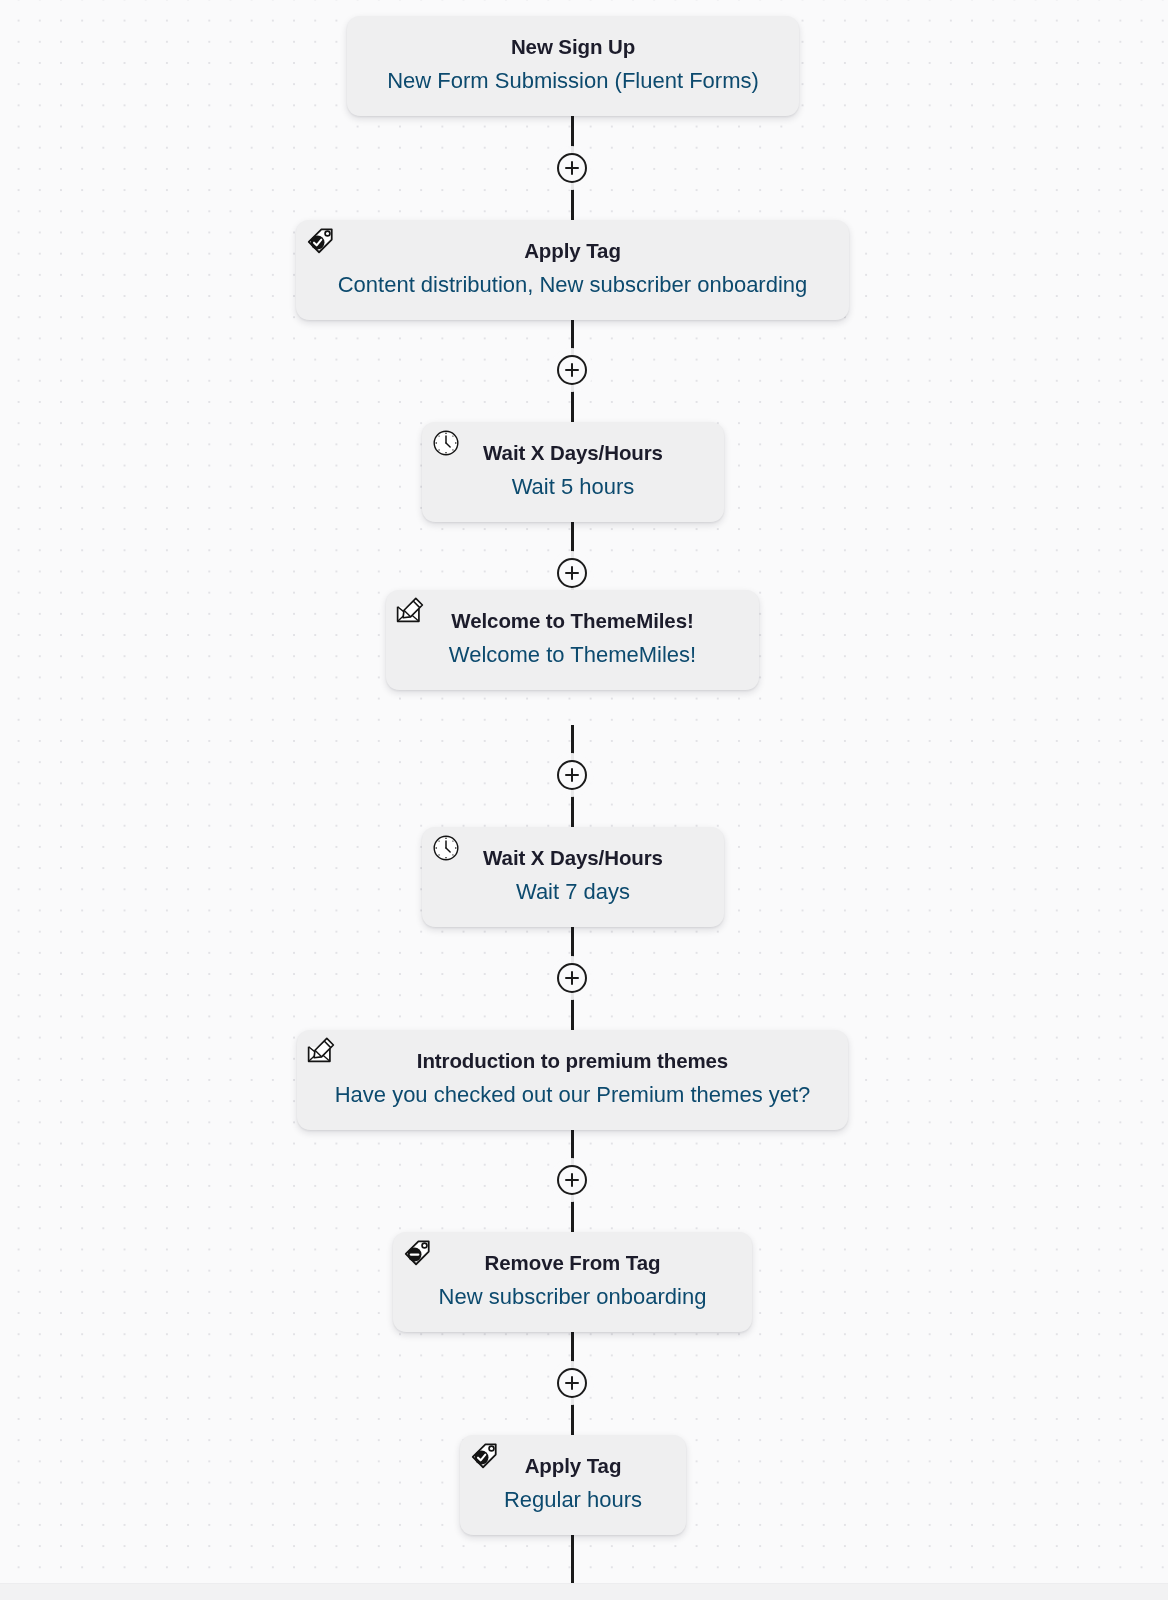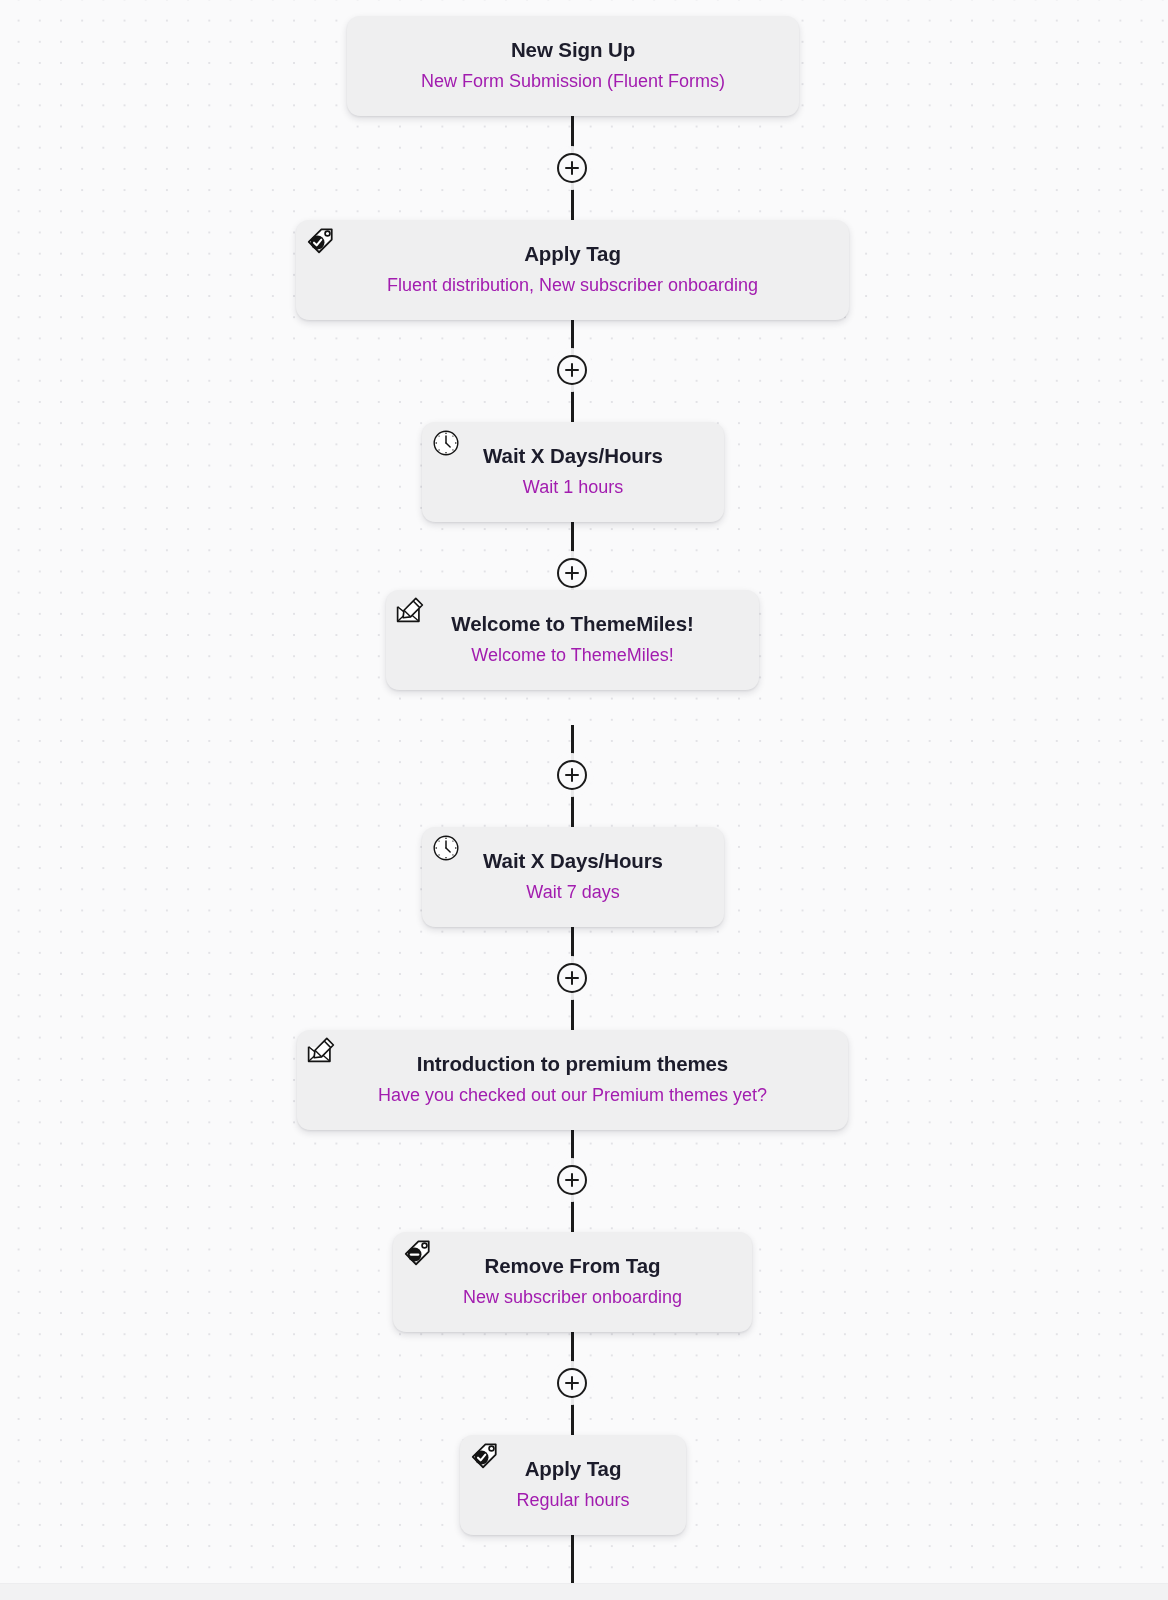--- a/index.html
+++ b/index.html
@@ -49,23 +49,23 @@
     font-size: 20.5px;
     font-weight: bold;
     color: #1c1c2b;
     line-height: 1.25;
     text-align: center;
     letter-spacing: -0.1px;
     white-space: nowrap;
   }
 
   .node-subtitle {
-    font-size: 18px;
+    font-size: 22px;
     font-weight: normal;
-    color: #a21caf;
+    color: #0c4a6e;
     line-height: 1.3;
     text-align: center;
     margin-top: 7px;
     white-space: nowrap;
   }
 
   
   .node-icon {
     position: absolute;
     top: 6px;
@@ -167,42 +167,42 @@
       <div class="flow-node" style="width: 553px; height: 100px;">
         <span class="node-icon">
           <svg viewBox="0 0 32 32">
             <path d="M17.5 3.5 L28.5 3.5 L28.5 14.5 L15 28 L4 17 Z" fill="#ffffff" stroke="#141414" stroke-width="1.9" stroke-linejoin="round"></path>
             <circle cx="24" cy="8" r="2.6" fill="#ffffff" stroke="#141414" stroke-width="1.8"></circle>
             <circle cx="13.4" cy="17.6" r="7.4" fill="#141414"></circle>
             <path d="M9.6 17.8 L12.4 20.6 L17.4 14.6" fill="none" stroke="#ffffff" stroke-width="2.2" stroke-linecap="round" stroke-linejoin="round"></path>
           </svg>
         </span>
         <div class="node-title">Apply Tag</div>
-        <div class="node-subtitle">Fluent distribution, New subscriber onboarding</div>
+        <div class="node-subtitle">Content distribution, New subscriber onboarding</div>
       </div>
     </div>
     <div class="node-wrap" style="left: 422px; top: 422px; width: 302px; height: 100px;">
       <div class="flow-node" style="width: 302px; height: 100px;">
         <span class="node-icon">
           <svg viewBox="0 0 32 32">
             <circle cx="16" cy="16" r="12.6" fill="#ffffff" stroke="#141414" stroke-width="1.5"></circle>
             <path d="M16 16 L16 8.4" stroke="#141414" stroke-width="1.6" stroke-linecap="round"></path>
             <path d="M16 16 L20.4 20.2" stroke="#141414" stroke-width="1.6" stroke-linecap="round"></path>
             <circle cx="16" cy="5.6" r="0.85" fill="#141414"></circle>
             <circle cx="26.4" cy="16" r="0.85" fill="#141414"></circle>
             <circle cx="16" cy="26.4" r="0.85" fill="#141414"></circle>
             <circle cx="5.6" cy="16" r="0.85" fill="#141414"></circle>
             <circle cx="23.4" cy="8.6" r="0.7" fill="#141414"></circle>
             <circle cx="23.4" cy="23.4" r="0.7" fill="#141414"></circle>
             <circle cx="8.6" cy="23.4" r="0.7" fill="#141414"></circle>
             <circle cx="8.6" cy="8.6" r="0.7" fill="#141414"></circle>
           </svg>
         </span>
         <div class="node-title">Wait X Days/Hours</div>
-        <div class="node-subtitle">Wait 1 hours</div>
+        <div class="node-subtitle">Wait 5 hours</div>
       </div>
     </div>
     <div class="node-wrap" style="left: 386px; top: 590px; width: 373px; height: 100px;">
       <div class="flow-node" style="width: 373px; height: 100px;">
         <span class="node-icon">
           <svg viewBox="0 0 32 32">
             <path d="M2.8 11.5 L2.8 27 L25.5 27 L25.5 13.2" fill="#ffffff" stroke="#141414" stroke-width="1.8" stroke-linejoin="round"></path>
             <path d="M2.8 11.5 L14.2 20.6 L21.5 14.8" fill="none" stroke="#141414" stroke-width="1.6" stroke-linejoin="round"></path>
             <path d="M2.8 27 L11.5 19" fill="none" stroke="#141414" stroke-width="1.4"></path>
             <path d="M25.5 27 L17.5 20" fill="none" stroke="#141414" stroke-width="1.4"></path>

